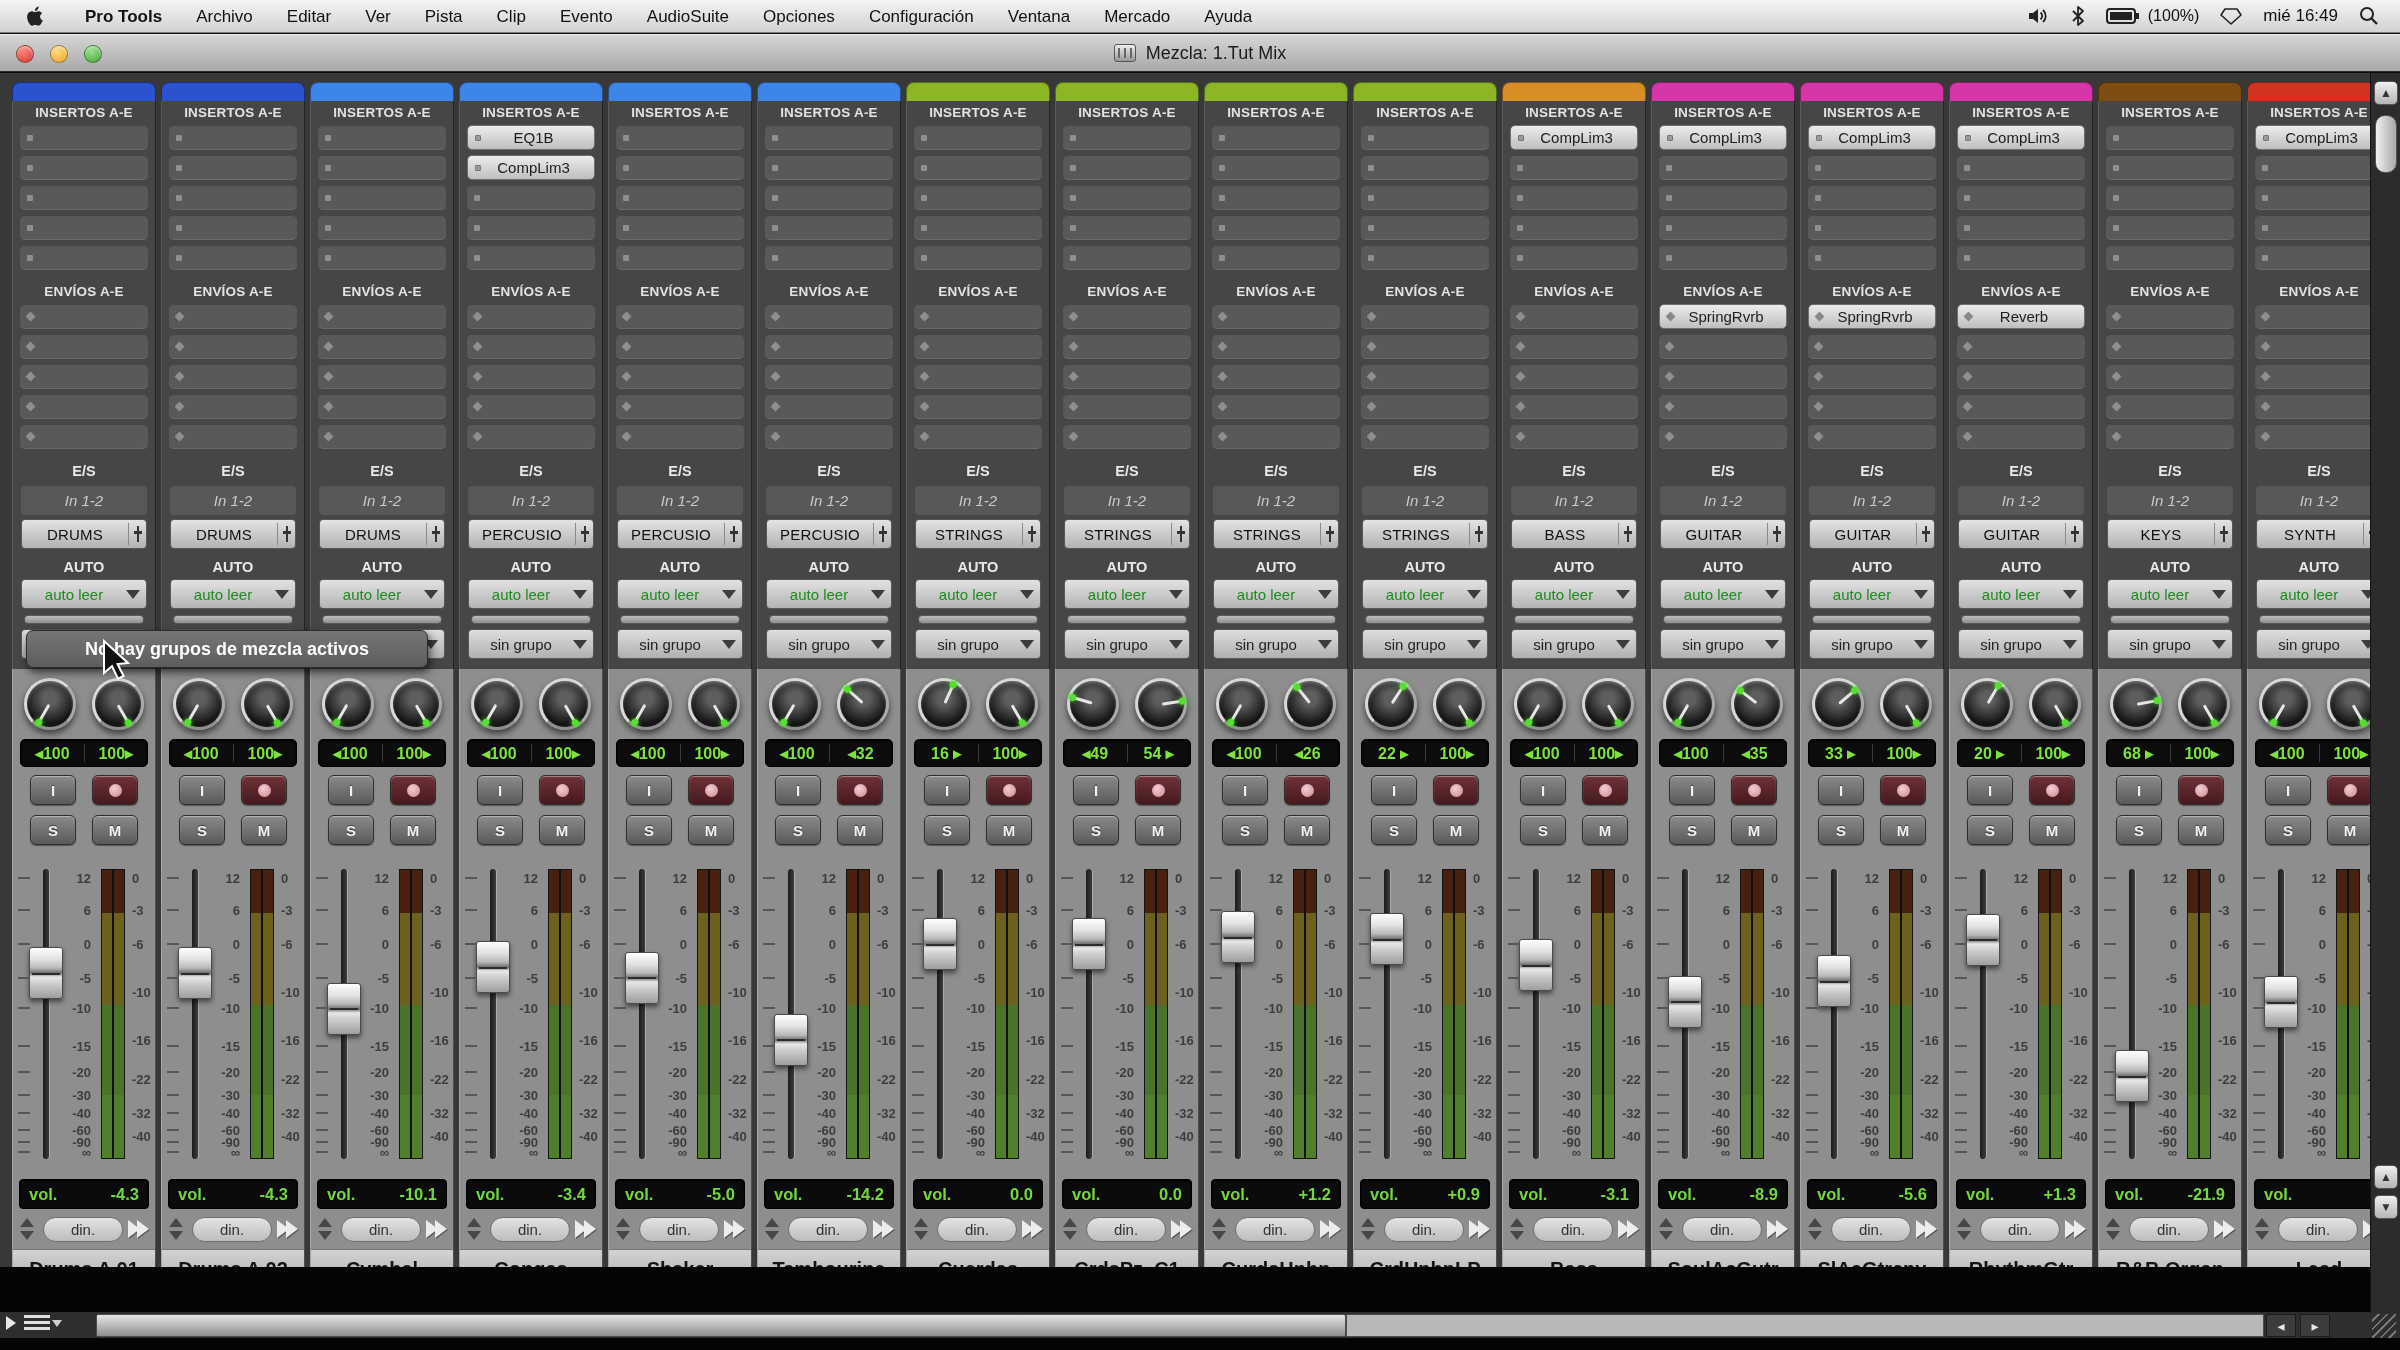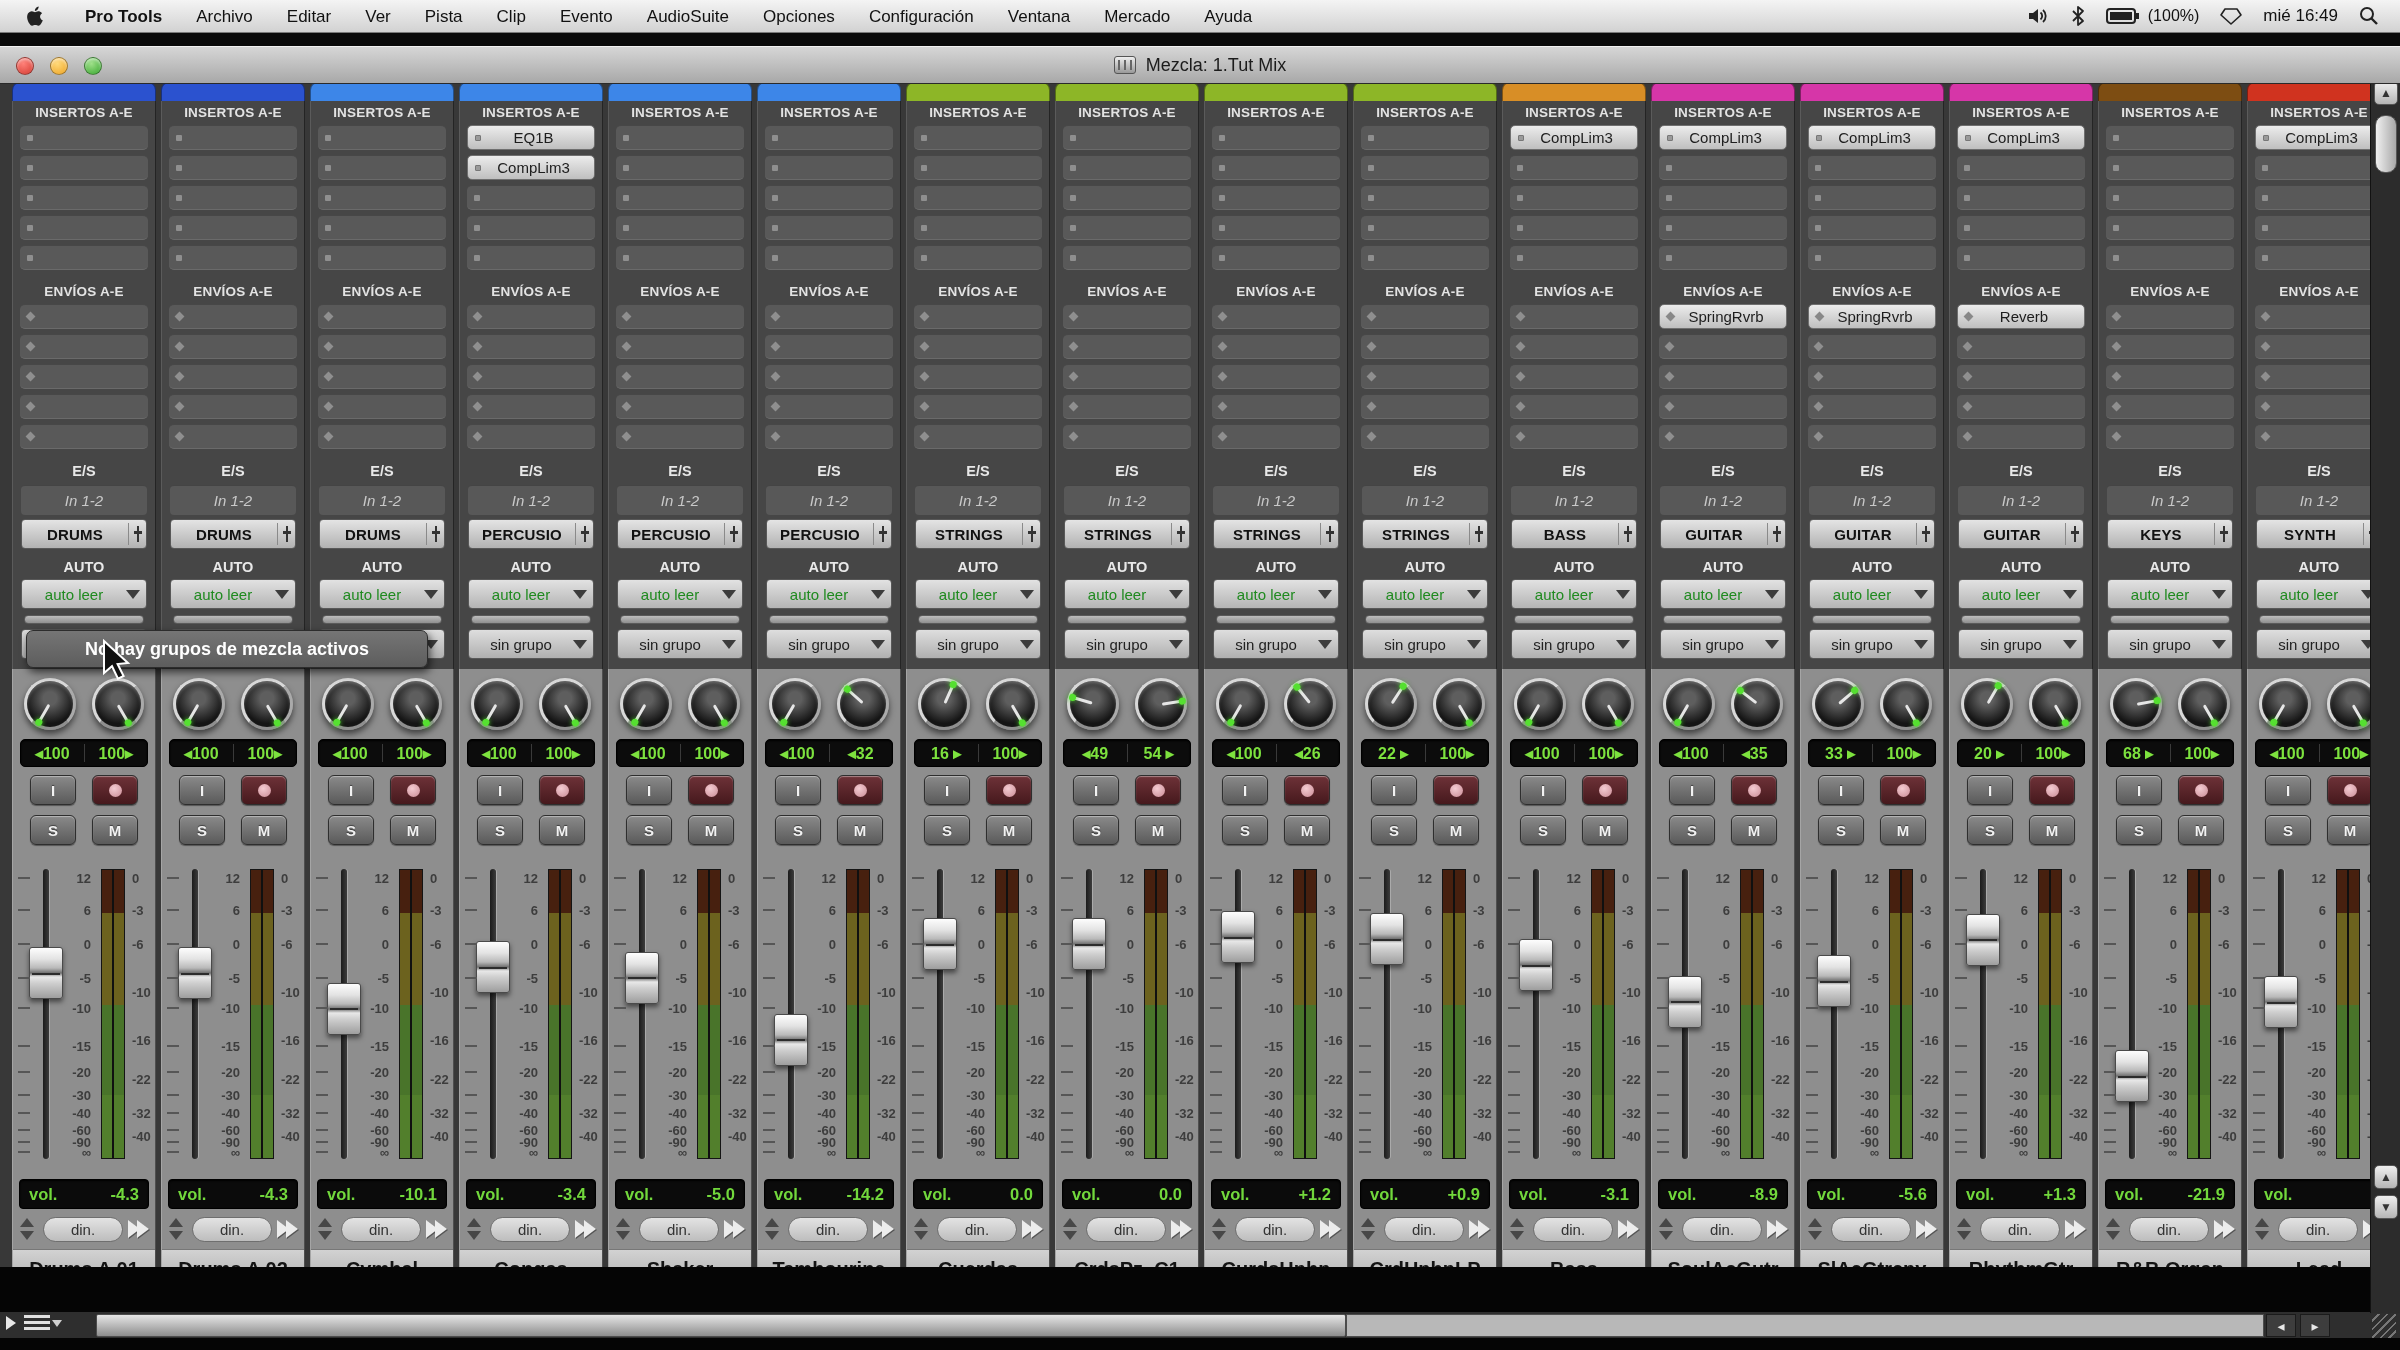--- a/index.html
+++ b/index.html
@@ -15,21 +15,21 @@
   .menu-item.bold { font-weight:bold; }
   .mb-spacer { flex:1; }
   .status { display:flex; align-items:center; gap:20px; margin-right:6px; }
   .status svg { display:block; }
   .status .clock { font-size:17px; color:#111; }
   .status .batt-pct { font-size:16px; color:#111; margin-left:-12px; }
 
   
   .titlebar { position:absolute; top:34px; left:0; width:2400px; height:38px;
     background:linear-gradient(#d6d6d6,#a8a8a8); border-top:1px solid #f2f2f2; border-bottom:1px solid #2a2a2a;
-    display:flex; align-items:center; justify-content:center; z-index:80;margin-top:12px; }
+    display:flex; align-items:center; justify-content:center; z-index:80; }
   .tl { position:absolute; left:16px; top:10px; display:flex; gap:16px; }
   .tl span { width:18px; height:18px; border-radius:50%; border:1px solid rgba(0,0,0,.35); box-shadow:inset 0 2px 3px rgba(255,255,255,.55); }
   .tl .r { background:radial-gradient(circle at 40% 35%,#ff8078,#d33a30); }
   .tl .y { background:radial-gradient(circle at 40% 35%,#ffd97a,#eda321); }
   .tl .g { background:radial-gradient(circle at 40% 35%,#9fe08a,#35a52c); }
   .title-wrap { display:flex; align-items:center; gap:10px; }
   .win-ico { width:22px; height:18px; background:linear-gradient(#eee,#999); border:1px solid #555; border-radius:3px; position:relative; }
   .win-ico:before { content:""; position:absolute; left:3px; right:3px; top:3px; bottom:3px;
     background:repeating-linear-gradient(90deg,#666 0 2px,transparent 2px 6px); }
   .title-text { font-size:18px; color:#1c1c1c; }
@@ -52,21 +52,21 @@
   .slot.filled { background:linear-gradient(#ececec,#bfbfbf); border:1px solid #6f6f6f; }
   .slot.filled .dot { background:#9a9a9a; border:1px solid #777; }
   .slot.filled .dia { background:#888; }
   .slot .slot-txt { flex:1; text-align:center; font-size:15px; color:#1d1d1d; padding-right:8px; }
 
   .io-label { height:24px; line-height:24px; text-align:center; font-size:14.5px; font-weight:bold; color:#e8e8e8; }
   .in-box { height:30px; margin:2px 8px; background:#585858; border-radius:4px; border-top:1px solid #444;
     text-align:center; line-height:30px; font-size:15px; font-style:italic; color:#c9c9c9; }
   .out-btn { height:30px; margin:4px 8px 6px; background:linear-gradient(#e4e4e4,#b2b2b2); border:1px solid #585858; border-radius:4px;
     display:flex; align-items:center; position:relative; }
-  .out-btn .out-txt { flex:1; text-align:center; font-size:15px; color:#111; letter-spacing:.2px; overflow:hidden; white-space:nowrap;font-weight:bold; }
+  .out-btn .out-txt { flex:1; text-align:center; font-size:15px; color:#111; letter-spacing:.2px; overflow:hidden; white-space:nowrap; }
   .fader-glyph { width:18px; height:22px; border-left:1px solid #8a8a8a; position:relative; }
   .fader-glyph:before { content:""; position:absolute; left:8px; top:3px; width:2px; height:16px; background:#333; }
   .fader-glyph:after { content:""; position:absolute; left:5px; top:8px; width:8px; height:3px; background:#333; }
 
   .auto-btn { height:30px; margin:0 8px 6px; background:linear-gradient(#e2e2e2,#b4b4b4); border:1px solid #585858; border-radius:4px;
     display:flex; align-items:center; }
   .auto-btn .auto-txt { flex:1; text-align:center; font-size:15px; color:#1f8a1f; }
   .tri-dn { width:0; height:0; border-left:7px solid transparent; border-right:7px solid transparent; border-top:9px solid #3c3c3c; margin-right:6px; }
 
   .grp-bar { height:9px; margin:2px 11px 5px; background:linear-gradient(#bdbdbd,#8f8f8f); border:1px solid #5a5a5a; border-radius:4px; }

